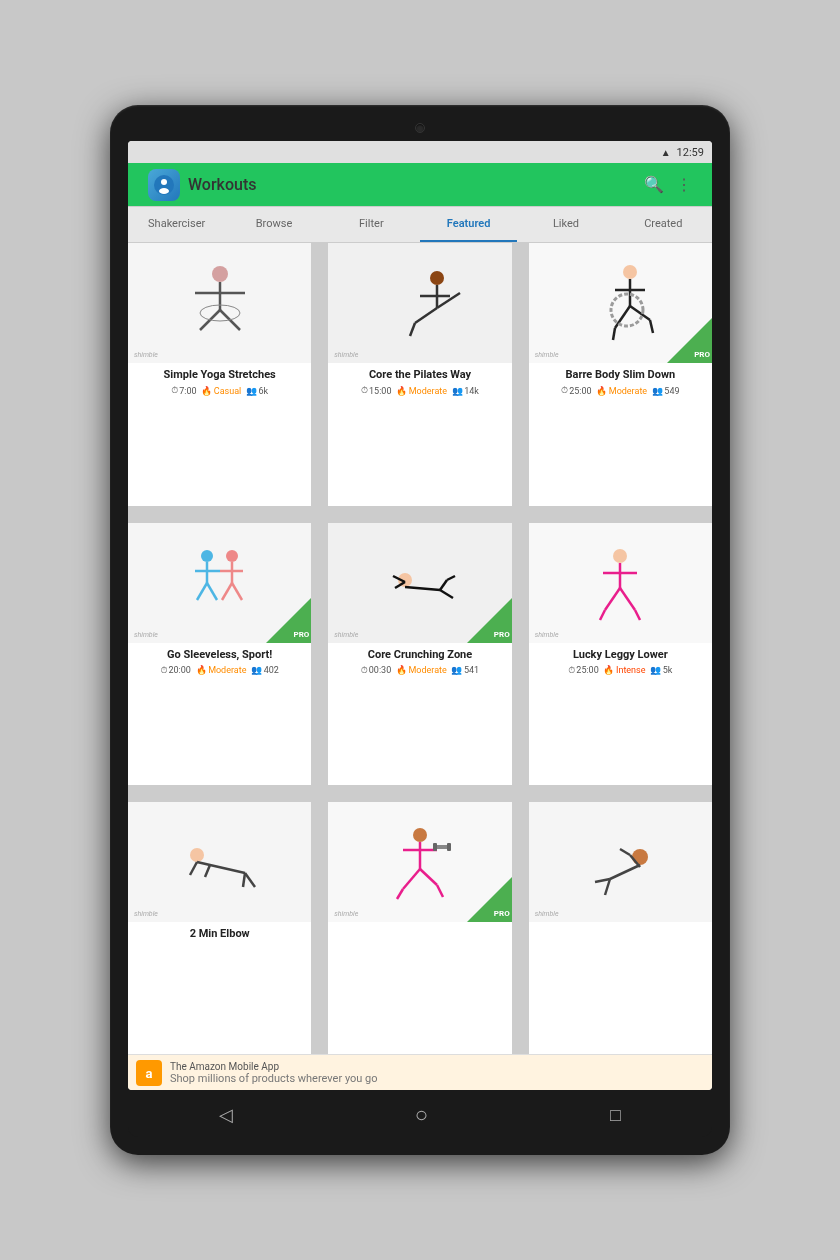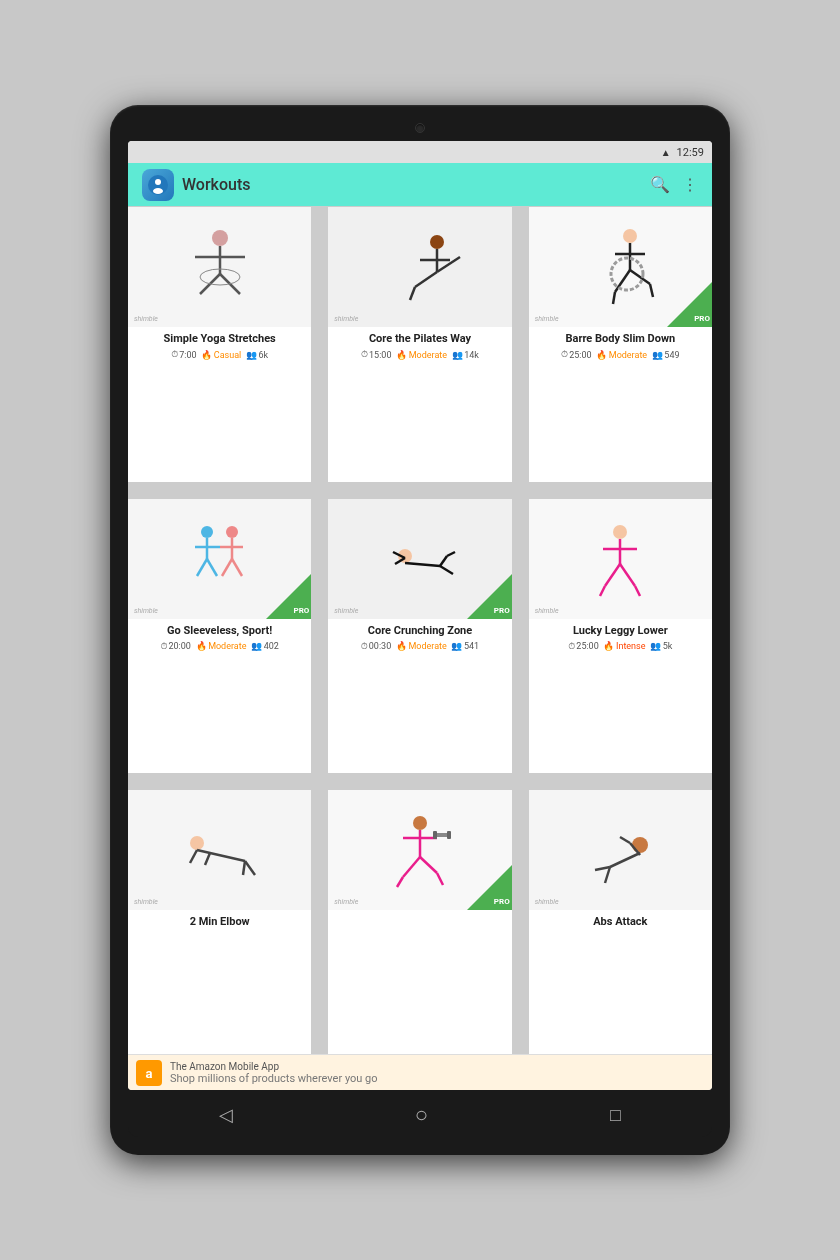--- a/index.html
+++ b/index.html
@@ -53,25 +53,25 @@
       justify-content: flex-end;
       padding: 0 8px;
       font-size: 11px;
       color: #333;
       gap: 6px;
     }
 
     .status-icon { font-size: 10px; }
 
     .action-bar {
-      background: #5eead4;
+      background: #22c55e;
       height: 44px;
       display: flex;
       align-items: center;
-      padding: 0 14px;
+      padding: 0 20px;
       gap: 8px;
       border-bottom: 1px solid #ccc;
     }
 
     .app-icon {
       width: 32px;
       height: 32px;
       background: linear-gradient(135deg, #4aa8d8, #2277bb);
       border-radius: 8px;
       display: flex;
@@ -281,20 +281,40 @@
           <ellipse cx="11" cy="17" rx="5" ry="3" fill="white"></ellipse>
         </svg>
       </div>
       <span class="action-bar-title">Workouts</span>
       <div class="action-bar-icons">
         <span>🔍</span>
         <span>⋮</span>
       </div>
     </div>
 
+    <div class="tab-bar">
+      <div class="tab-item">
+        <span>Shakerciser</span>
+      </div>
+      <div class="tab-item">
+        <span>Browse</span>
+      </div>
+      <div class="tab-item">
+        <span>Filter</span>
+      </div>
+      <div class="tab-item active">
+        <span>Featured</span>
+      </div>
+      <div class="tab-item">
+        <span>Liked</span>
+      </div>
+      <div class="tab-item">
+        <span>Created</span>
+      </div>
+    </div>
 
     <div class="workout-grid">
 
       <div class="workout-card">
         <div class="card-image">
           <svg viewBox="0 0 90 90" width="90" height="90">
             <circle cx="45" cy="16" r="8" fill="#d4a0a0"></circle>
             <line x1="45" y1="24" x2="45" y2="52" stroke="#555" stroke-width="2.5"></line>
             <line x1="20" y1="35" x2="70" y2="35" stroke="#555" stroke-width="2.5"></line>
             <line x1="45" y1="52" x2="25" y2="72" stroke="#555" stroke-width="2.5"></line>
@@ -490,23 +510,20 @@
 
             <circle cx="65" cy="40" r="8" fill="#c87941"></circle>
             <line x1="65" y1="48" x2="35" y2="62" stroke="#444" stroke-width="2.5"></line>
             <line x1="65" y1="50" x2="55" y2="38" stroke="#444" stroke-width="2.5"></line>
             <line x1="55" y1="38" x2="45" y2="32" stroke="#444" stroke-width="2.5"></line>
             <line x1="35" y1="62" x2="20" y2="65" stroke="#444" stroke-width="2.5"></line>
             <line x1="35" y1="62" x2="30" y2="78" stroke="#444" stroke-width="2.5"></line>
           </svg>
           <span class="watermark">shimble</span>
         </div>
-        <div class="card-info">
-          <div class="card-title">Abs Attack</div>
-        </div>
       </div>
 
     </div>
 
     <div class="ad-banner">
       <div class="ad-logo">
         <svg width="20" height="20" viewBox="0 0 20 20">
           <rect width="20" height="20" fill="#ff9900" rx="3"></rect>
           <text x="10" y="15" text-anchor="middle" font-size="13" font-weight="bold" fill="white">a</text>
         </svg>

